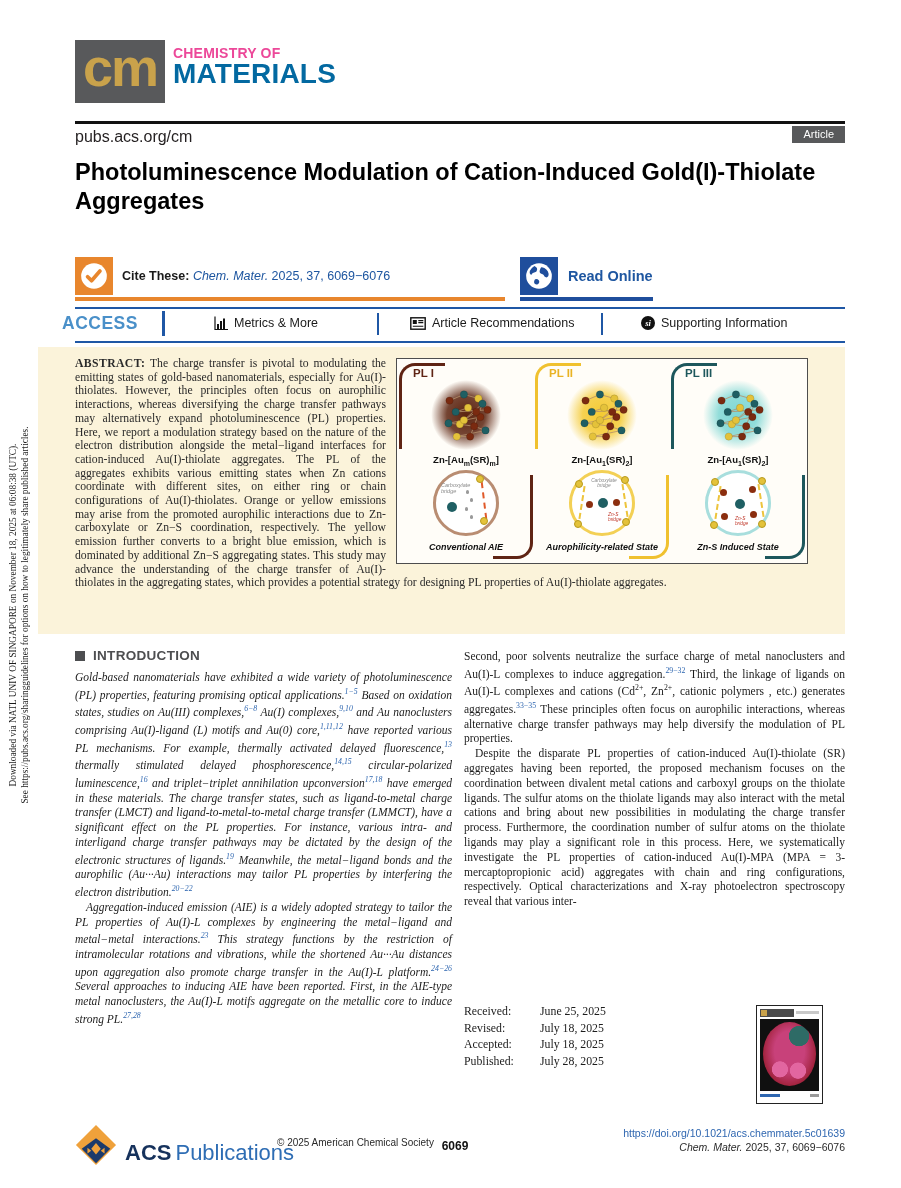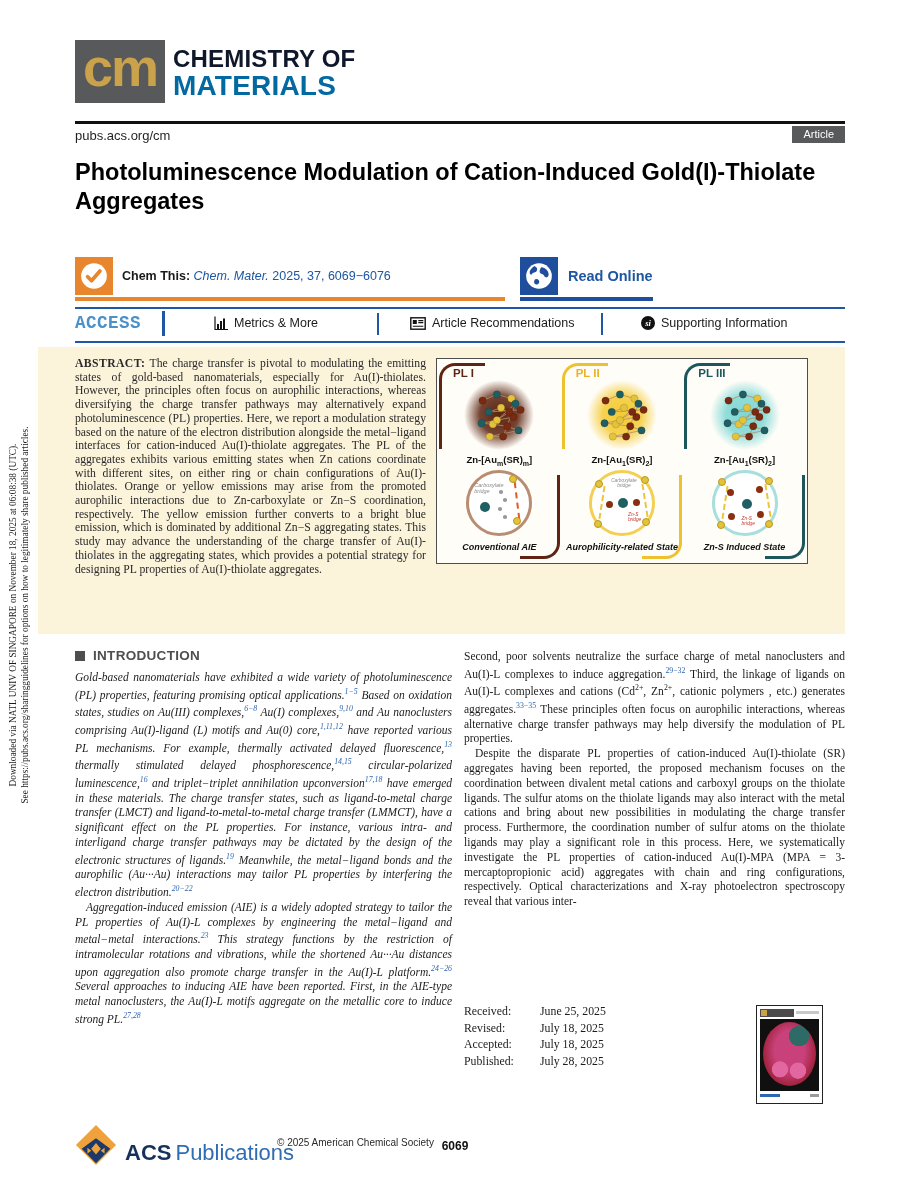--- a/index.html
+++ b/index.html
@@ -20,26 +20,26 @@
   
   .logo-box {
     position:absolute; left:75px; top:40px; width:90px; height:63px;
     background:#58595b; display:flex; align-items:center; justify-content:center;
   }
   .logo-cm {
     font-family:"Liberation Sans", sans-serif; font-weight:bold; font-size:54px;
     color:#c9a24b; letter-spacing:-2px; margin-top:-9px;text-align:center;
   }
   .logo-text { position:absolute; left:173px; top:45px; font-family:"Liberation Sans", sans-serif; }
-  .logo-line1 { font-size:24px; font-weight:bold; color:#0f172a; letter-spacing:0.2px; }
+  .logo-line1 { font-size:14px; font-weight:bold; color:#ec4899; letter-spacing:0.2px; }
   .logo-line2 { font-size:28px; font-weight:bold; color:#0369a1; letter-spacing:0.2px; margin-top:-3px; }
   .rule-black { position:absolute; left:75px; top:121px; width:770px; height:2.5px; background:#111; }
   .site-link {
     position:absolute; left:75px; top:128px;
-    font-family:"Liberation Sans", sans-serif; font-size:13px; color:#231f20;
+    font-family:"Liberation Sans", sans-serif; font-size:16px; color:#231f20;
   }
   .article-badge {
     position:absolute; right:56px; top:126px; background:#58595b; color:#fff;
     font-family:"Liberation Sans", sans-serif; font-size:11px; padding:2px 11px 3px 11px;
   }
   
   .paper-title {
     position:absolute; left:75px; top:158px; width:760px;
     font-family:"Liberation Sans", sans-serif; font-weight:bold;
     font-size:23.5px; line-height:29px; color:#000;
@@ -58,39 +58,39 @@
   .cite-text .lbl { font-weight:bold; }
   .cite-text .jrnl { color:#1e56a0; font-style:italic; }
   .cite-text .rest { color:#1e56a0; }
   .orange-bar { position:absolute; left:75px; top:297px; width:430px; height:4px; background:#e8862d; }
   .read-chip { position:absolute; left:520px; top:257px; display:flex; align-items:center; }
   .read-label { margin-left:10px; font-family:"Liberation Sans", sans-serif; font-weight:bold; font-size:14.5px; color:#1e56a0; }
   .blue-bar { position:absolute; left:520px; top:297px; width:133px; height:4px; background:#1f4e9c; }
   
   .rule-blue { position:absolute; left:75px; width:770px; height:2px; background:#1f57a5; }
   .access-label {
-    position:absolute; left:75px; top:313px;
-    font-family:Liberation Mono, monospace; font-weight:bold; font-size:17.5px;
+    position:absolute; left:62px; top:313px;
+    font-family:Liberation Sans, sans-serif; font-weight:bold; font-size:17.5px;
     color:#4a90c9; letter-spacing:0.5px;
   }
   .acc-div { position:absolute; background:#1f57a5; }
   .acc-item {
     position:absolute; top:316px; display:flex; align-items:center; gap:6px;
     font-family:"Liberation Sans", sans-serif; font-size:12.5px; color:#1a1a1a;
   }
   .si-circle {
     width:14px; height:14px; border-radius:50%; background:#111; color:#fff;
     font-family:"Liberation Serif", serif; font-style:italic; font-weight:bold; font-size:8.5px;
     display:flex; align-items:center; justify-content:center;
   }
   
   .abstract-box { position:absolute; left:38px; top:347px; width:807px; height:287px; background:#fbf3da; }
   .abstract-inner { padding:10px 37px 0 37px; overflow:hidden; }
   .ga-figure {
-    float:right; width:372px; height:206px; margin:1px 0 6px 10px;
+    float:right; width:412px; height:206px; margin:1px 0 6px 10px;
     background:#fffdf8; border:1px solid #4d4d4d; display:flex; padding:2px 1px;
   }
   .abs-par { font-size:11.7px; line-height:13.7px; text-align:justify; color:#2a2a2a; }
   .abs-lbl { font-weight:bold; letter-spacing:0.4px; }
   
   .ga-panel { position:relative; width:33.33%; height:100%; }
   .tl-bracket { position:absolute; left:1px; top:2px; width:46px; height:86px;
     border-left:3.5px solid; border-top:3.5px solid; border-top-left-radius:16px; }
   .br-bracket { position:absolute; right:1px; bottom:2px; width:40px; height:84px;
     border-right:3.5px solid; border-bottom:3.5px solid; border-bottom-right-radius:16px; }
@@ -189,21 +189,21 @@
 
   <h1 class="paper-title">Photoluminescence Modulation of Cation-Induced Gold(I)-Thiolate Aggregates</h1>
 
   <div class="cite-chip">
     <div class="chip-icon orange">
       <svg width="28" height="28" viewBox="0 0 24 24">
           <circle cx="12" cy="12" r="11" fill="#fff"></circle>
           <path d="M6.5 12.6l3.4 3.4 7.2-8.2" stroke="#e8862d" stroke-width="3.2" fill="none" stroke-linecap="round" stroke-linejoin="round"></path>
         </svg>
     </div>
-    <div class="cite-text"><span class="lbl">Chem This:</span> <span class="jrnl">Chem. Mater.</span><span class="rest"> 2025, 37, 6069−6076</span></div>
+    <div class="cite-text"><span class="lbl">Cite These:</span> <span class="jrnl">Chem. Mater.</span><span class="rest"> 2025, 37, 6069−6076</span></div>
   </div>
   <div class="orange-bar"></div>
 
   <div class="read-chip">
     <div class="chip-icon navy">
       <svg width="28" height="28" viewBox="0 0 24 24">
           <circle cx="12" cy="12" r="11" fill="#fff"></circle>
           <path d="M8 3.5c2.2 1 3 2.4 2 4.2-1 1.8-3 .9-4.2 2.8-.9 1.4-2.3-.8-1.6-2.9A10.5 10.5 0 0 1 8 3.5z" fill="#1f4e9c"></path>
           <path d="M14.5 4.5c3 .6 5.2 2.7 5.7 5.3.4 1.9-1.1 4.2-2.7 3.1-1.6-1.1-1-2.2-3.1-2.7-2.1-.5-2.1-2.2-1.5-3.7.5-1.3.6-2.3 1.6-2z" fill="#1f4e9c"></path>
           <path d="M9.5 14.5c2.1 0 3.2 1.6 2.6 3.2-.6 1.6-2.6 2.1-3.7 1-1.1-1.1-.5-4.2 1.1-4.2z" fill="#1f4e9c"></path>
@@ -491,14 +491,18 @@
       <polygon points="22,1 43,22 22,43 1,22" fill="#efa13b"></polygon>
       <polygon points="22,15 37,26 22,41 7,26" fill="#1b3a6b"></polygon>
       <polygon points="22,20 27,26 22,32 17,26" fill="#efa13b"></polygon>
       <polygon points="13,25 17,28 13,31" fill="#efa13b"></polygon>
       <polygon points="31,25 27,28 31,31" fill="#efa13b"></polygon>
     </svg>
     <div><span class="acs">ACS</span> <span class="pubs">Publications</span></div>
   </div>
   <div class="copyright">© 2025 American Chemical Society</div>
   <div class="page-num">6069</div>
+  <div class="doi-block">
+    <div class="doi-link">https://doi.org/10.1021/acs.chemmater.5c01639</div>
+    <div class="doi-cite"><span class="it">Chem. Mater.</span><span> 2025, 37, 6069−6076</span></div>
+  </div>
 
 </div>
 
 </body></html>

